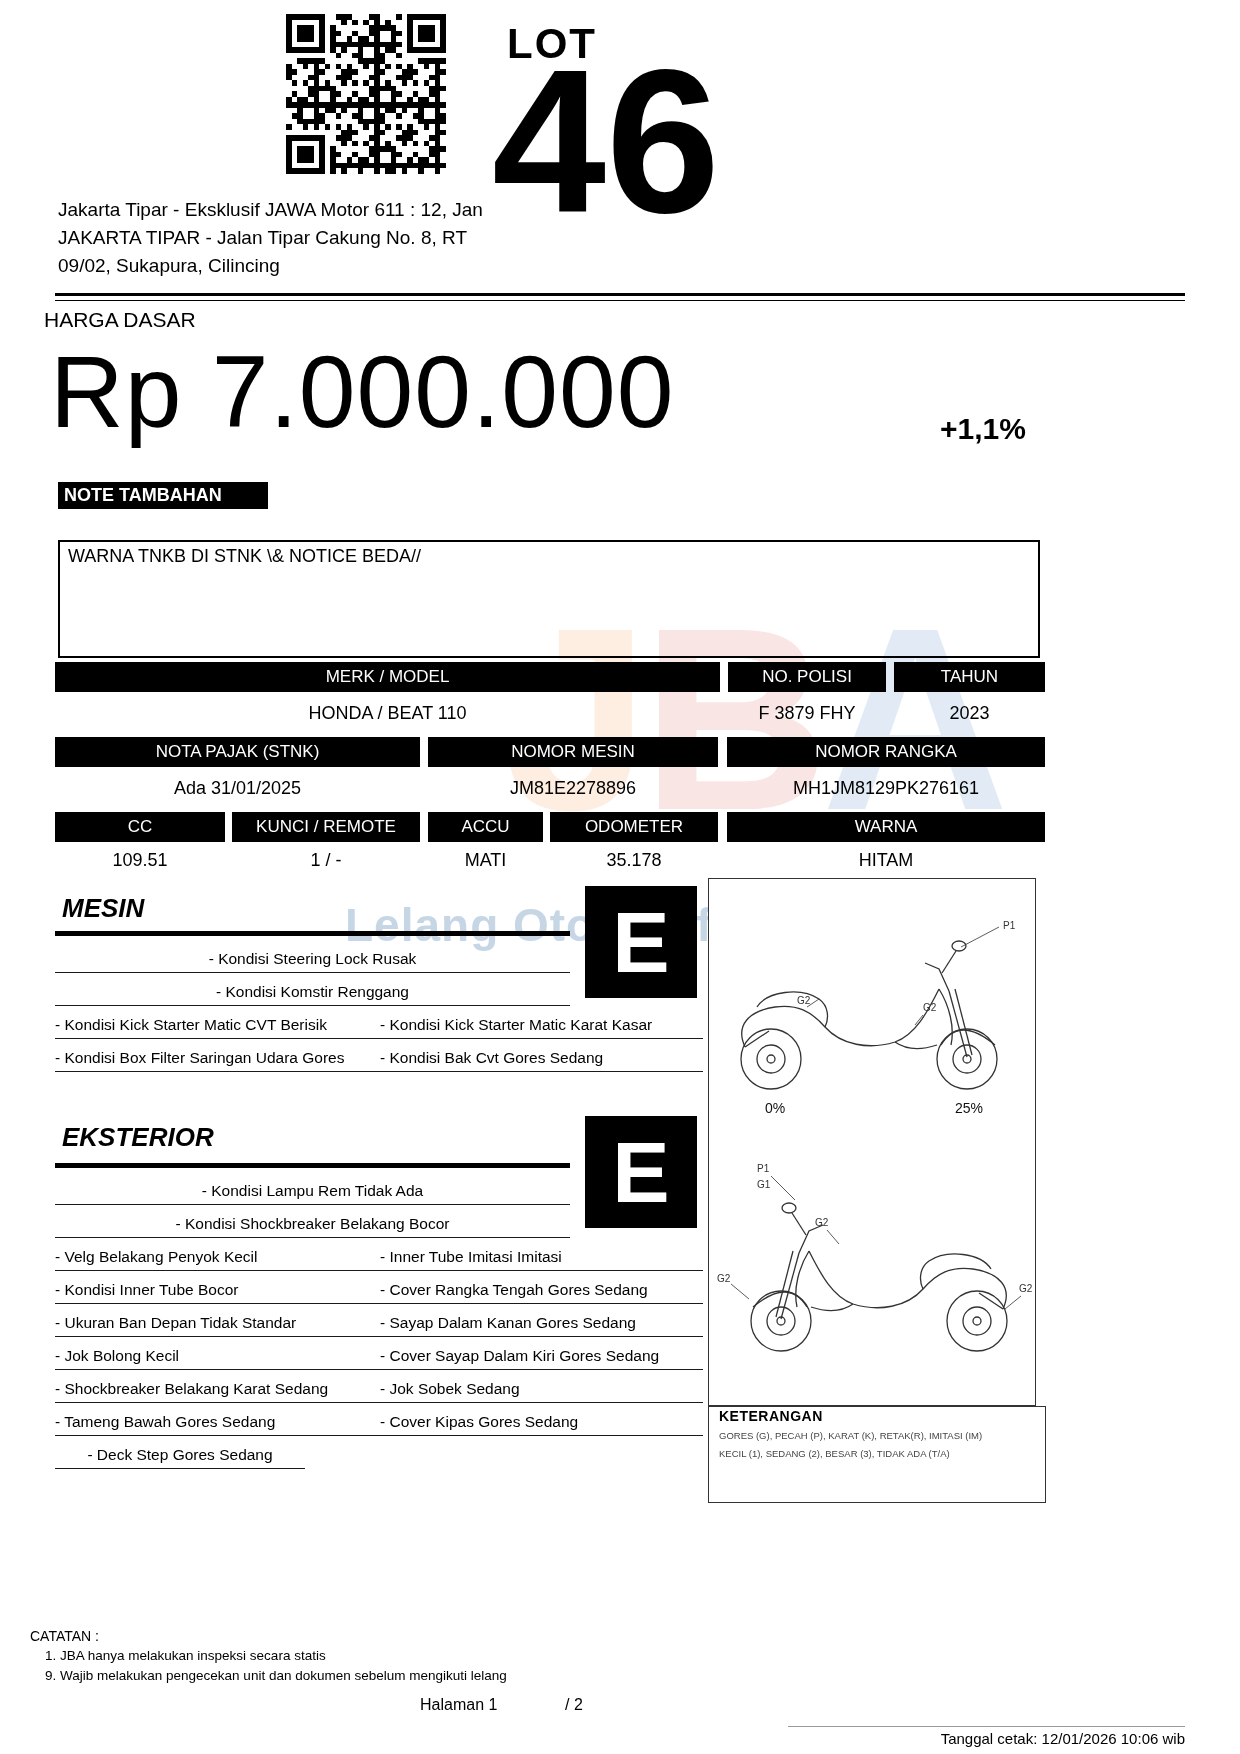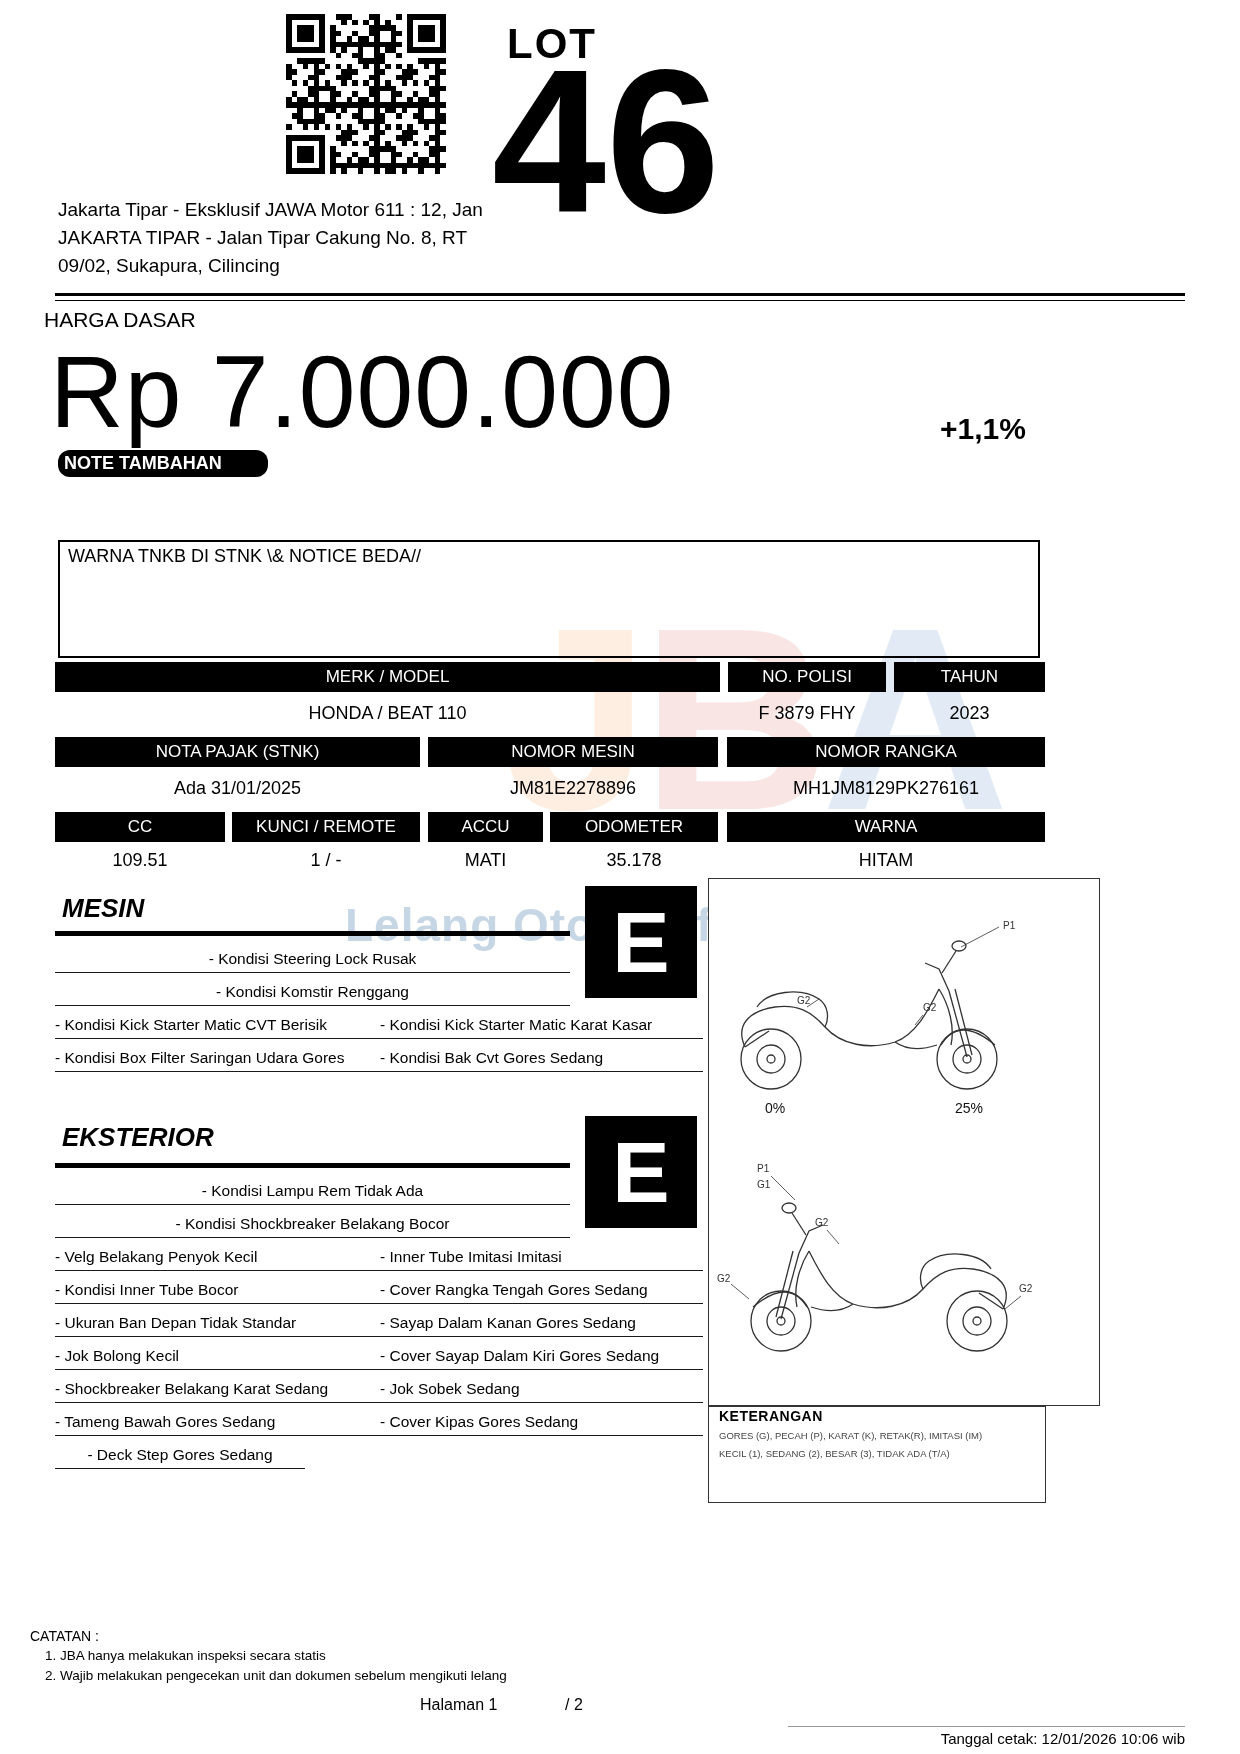--- a/index.html
+++ b/index.html
@@ -12,39 +12,39 @@
   .wm-tagline{position:absolute;left:345px;top:898px;font-size:46px;font-weight:bold;color:#b5c9dd;opacity:.75;z-index:0;letter-spacing:1px;}
   
   .qr{position:absolute;left:283px;top:14px;width:166px;height:160px;z-index:1;}
   .lot-label{position:absolute;left:507px;top:20px;font-size:42px;font-weight:bold;letter-spacing:2px;z-index:1;}
   .lot-number{position:absolute;left:492px;top:36px;font-size:205px;font-weight:bold;line-height:1.02;z-index:1;}
   .address{position:absolute;left:58px;top:196px;width:470px;font-size:19px;line-height:1.48;z-index:1;}
   .rule-double{position:absolute;left:55px;top:293px;width:1130px;height:4px;border-top:3px solid #000;border-bottom:1.5px solid #000;z-index:1;}
   .harga-label{position:absolute;left:44px;top:308px;font-size:21px;z-index:1;}
   .harga-value{position:absolute;left:50px;top:334px;font-size:102px;letter-spacing:1px;z-index:1;}
   .pct-change{position:absolute;left:940px;top:412px;font-size:30px;font-weight:bold;z-index:1;}
-  .note-label{position:absolute;left:58px;top:450px;background:#000;color:#fff;font-size:18px;font-weight:bold;padding:3px 46px 3px 6px;z-index:1;border-radius:12px;}
+  .note-label{position:absolute;left:58px;top:482px;background:#000;color:#fff;font-size:18px;font-weight:bold;padding:3px 46px 3px 6px;z-index:1;}
   .note-box{position:absolute;left:58px;top:492px;width:982px;height:118px;border:2px solid #000;box-sizing:border-box;padding:4px 8px;font-size:18px;z-index:1;margin-top:48px;}
   
   .bar{position:absolute;height:30px;background:#000;color:#fff;font-weight:normal;font-size:17px;display:flex;align-items:center;justify-content:center;z-index:1;}
   .val{position:absolute;height:24px;font-size:18px;display:flex;align-items:center;justify-content:center;z-index:1;}
   
   .sec-title{position:absolute;font-size:26px;font-weight:bold;z-index:1;font-style:italic;}
   .sec-rule{position:absolute;height:5px;background:#000;width:515px;left:55px;z-index:1;}
   .grade-box{position:absolute;width:112px;height:112px;background:#000;color:#fff;display:flex;align-items:center;justify-content:center;font-size:86px;font-weight:bold;z-index:2;}
   .items{position:absolute;width:648px;z-index:1;}
   .irow{height:33px;position:relative;box-sizing:border-box;text-align:center;}
   .irow.dbl{border-bottom:1.6px solid #1a1a1a;}
   .cell{font-size:15.5px;box-sizing:border-box;}
   .cell.single{border-bottom:1.6px solid #1a1a1a;height:33px;padding-top:10px;}
   .irow.dbl .cell{position:absolute;top:10px;}
   .cell.l{left:0;}
   .cell.r{left:325px;}
   
-  .diagram-panel{position:absolute;left:708px;top:878px;width:392px;height:528px;border:1.5px solid #333;box-sizing:border-box;background:#fff;z-index:1;}
+  .diagram-panel{position:absolute;left:708px;top:878px;width:328px;height:528px;border:1.5px solid #333;box-sizing:border-box;background:#fff;z-index:1;}
   .keterangan-box{position:absolute;left:708px;top:1406px;width:338px;height:97px;border:1.5px solid #333;box-sizing:border-box;padding:1px 10px;background:#fff;z-index:1;}
   .keterangan-title{font-size:14px;font-weight:bold;letter-spacing:.5px;}
   .keterangan-line{font-size:9.5px;color:#444;margin-top:6px;line-height:1.3;}
   
   .catatan-label{position:absolute;left:30px;top:1628px;font-size:14px;z-index:1;}
   .catatan-notes{position:absolute;left:45px;top:1646px;font-size:13.5px;line-height:1.5;z-index:1;}
   .page-num{position:absolute;left:420px;top:1696px;font-size:16px;z-index:1;}
   .page-total{position:absolute;left:565px;top:1696px;font-size:16px;z-index:1;}
   .print-rule{position:absolute;left:788px;top:1726px;width:397px;height:0;border-top:1px solid #999;z-index:1;}
   .print-date{position:absolute;left:800px;top:1730px;width:385px;font-size:15px;text-align:right;z-index:1;}
@@ -575,18 +575,18 @@
 
 <div class="keterangan-box">
   <div class="keterangan-title">KETERANGAN</div>
   <div class="keterangan-line">GORES (G), PECAH (P), KARAT (K), RETAK(R), IMITASI (IM)</div>
   <div class="keterangan-line">KECIL (1), SEDANG (2), BESAR (3), TIDAK ADA (T/A)</div>
 </div>
 
 <div class="catatan-label">CATATAN :</div>
 <div class="catatan-notes">
   <div>1. JBA hanya melakukan inspeksi secara statis</div>
-  <div>2. Wajib melakukan pengecekan unit dan dokumen sebelum mengikuti lelang</div>
+  <div>9. Wajib melakukan pengecekan unit dan dokumen sebelum mengikuti lelang</div>
 </div>
 <div class="page-num">Halaman 1</div>
 <div class="page-total">/ 2</div>
 <div class="print-rule"></div>
 <div class="print-date">Tanggal cetak: 12/01/2026 10:06 wib</div>
 
 </body></html>

